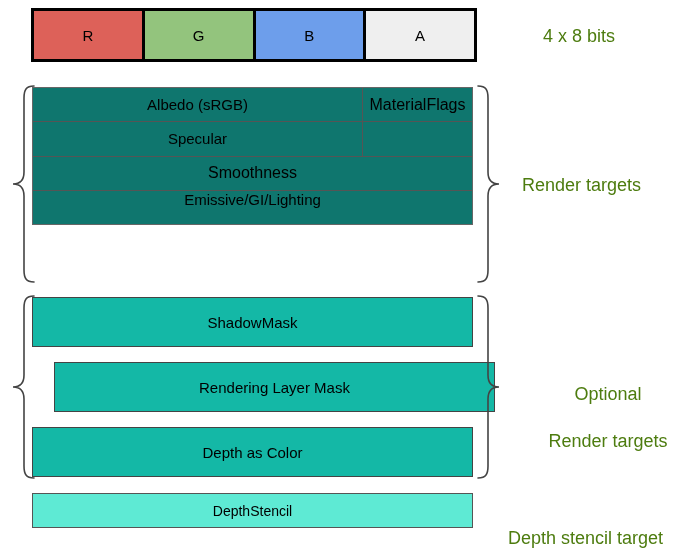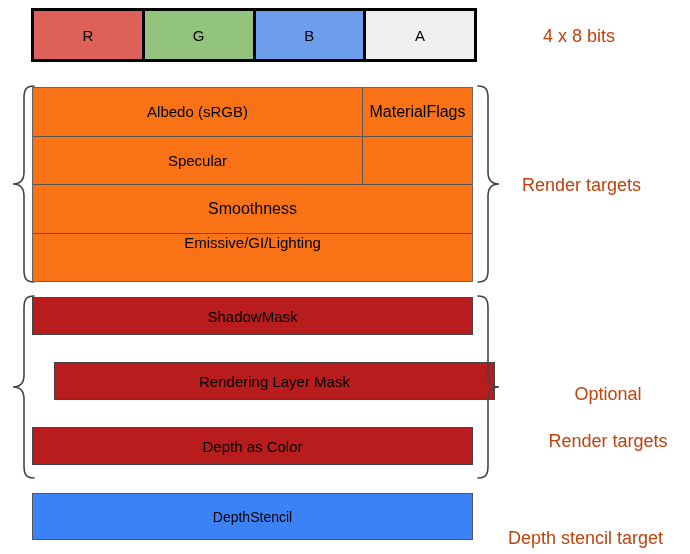--- a/index.html
+++ b/index.html
@@ -47,24 +47,24 @@
   .rgba-cell:last-child {
     border-right: none;
   }
 
   
   .gbuffer {
     position: absolute;
     left: 32px;
     top: 87px;
     width: 441px;
-    height: 195px;
+    height: 138px;
     box-sizing: border-box;
     border: 1px solid #666666;
-    background: #f97316;
+    background: #0f766e;
     display: flex;
     flex-direction: column;
   }
   .gb-row {
     flex: 1 1 0;
     display: flex;
     border-bottom: 1px solid #555555;
     box-sizing: border-box;
   }
   .gb-row:last-child {
@@ -93,60 +93,60 @@
     justify-content: center;
     font-size: 15px;
     box-sizing: border-box;
   }
 
   
   .opt-box {
     position: absolute;
     left: 32px;
     width: 441px;
-    height: 38px;
+    height: 50px;
     box-sizing: border-box;
     border: 1px solid #444444;
-    background: #b91c1c;
+    background: #14b8a6;
     display: flex;
     align-items: center;
     justify-content: center;
     font-size: 15px;
   }
   #opt-shadowmask { top: 297px; }
   #opt-layermask  { top: 362px; margin-left: 22px; }
   #opt-depthcolor { top: 427px; }
 
   
   .depth-box {
     position: absolute;
     left: 32px;
     top: 493px;
     width: 441px;
-    height: 47px;
+    height: 35px;
     box-sizing: border-box;
     border: 1px solid #555555;
-    background: #3b82f6;
+    background: #5eead4;
     display: flex;
     align-items: center;
     justify-content: center;
     font-size: 14px;
   }
 
   
   .brace {
     position: absolute;
     overflow: visible;
   }
 
   
   .side-label {
     position: absolute;
     font-size: 18px;
-    color: #c2410c;
+    color: #4d7c0f;
     line-height: 1.3;
     white-space: pre-line;
   }
   #label-bits {
     left: 543px;
     top: 25px;
   }
   #label-render-targets {
     left: 522px;
     top: 174px;

